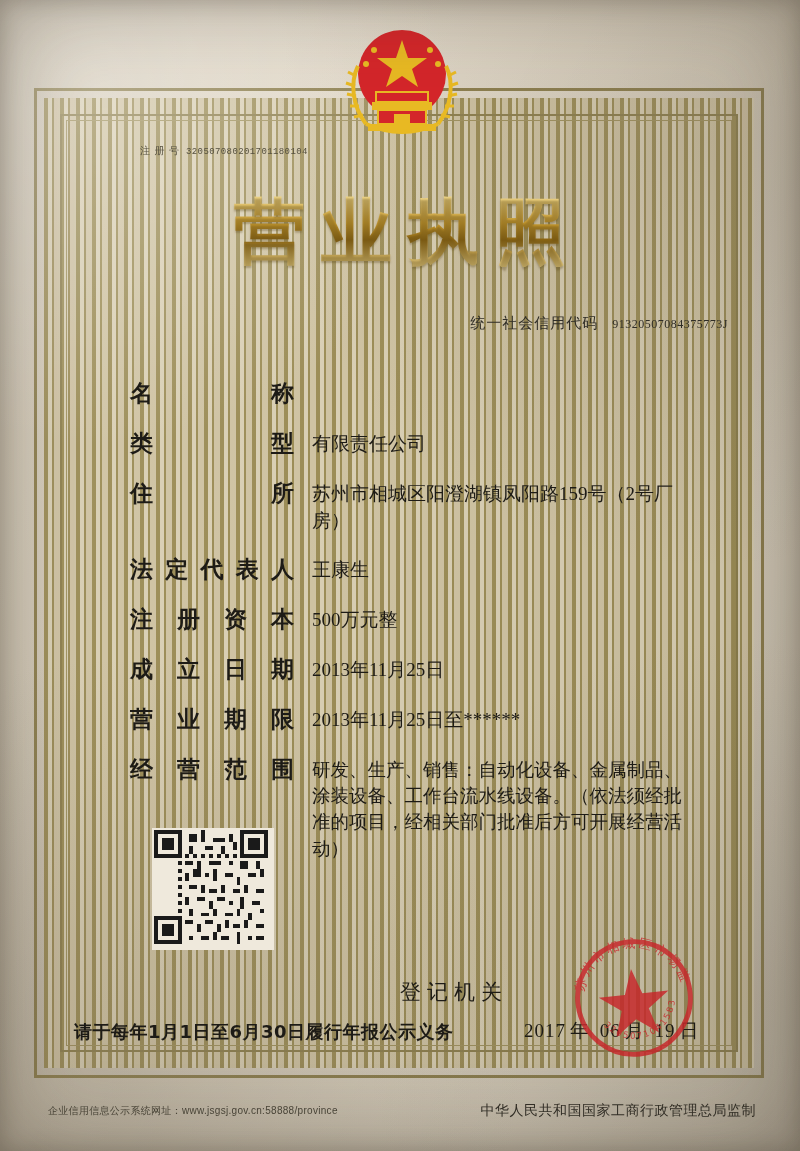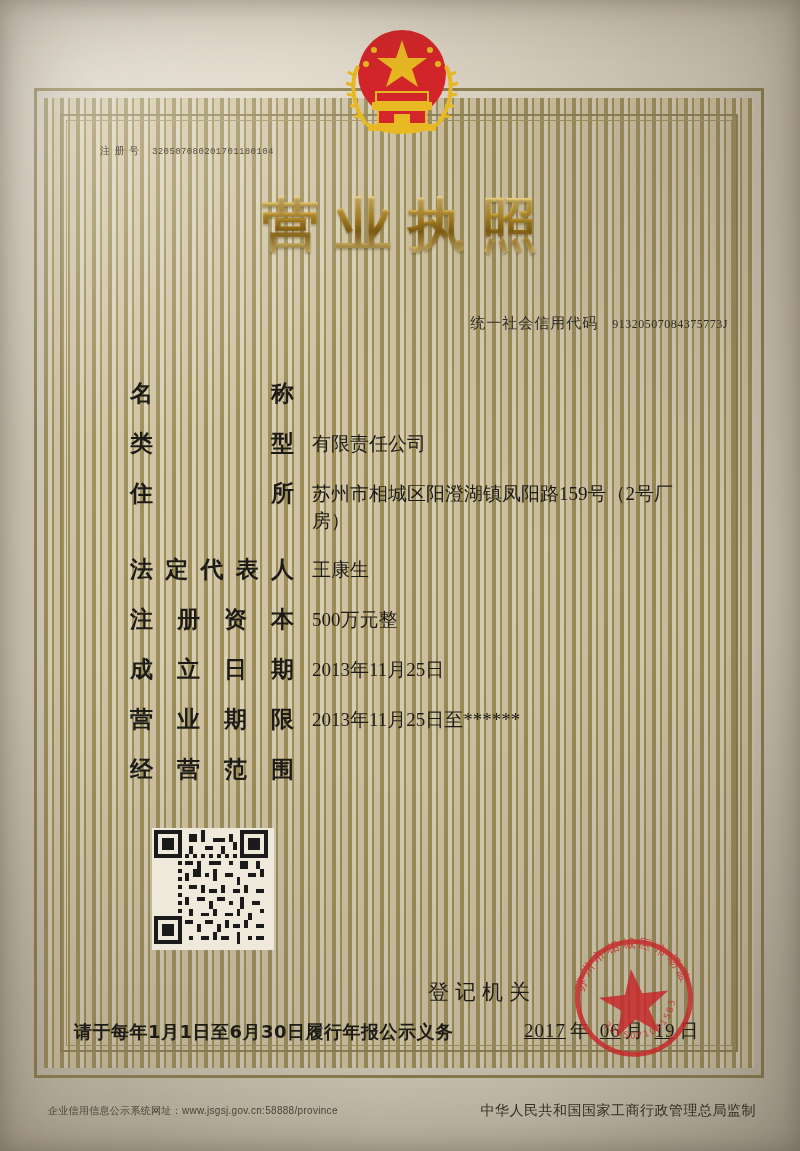--- a/index.html
+++ b/index.html
@@ -95,21 +95,22 @@
   }
 
   
   .reg-code-row {
     position: absolute;
     left: 100px;
     top: 144px;
     z-index: 6;
     display: flex;
     align-items: baseline;
-    gap: 12px;
+    gap: 6px;
+    padding-left: 40px;
   }
   .reg-code-label {
     font-family: "Liberation Serif", serif;
     font-size: 10px;
     color: #55503f;
     letter-spacing: 1px;
   }
   .reg-code-value {
     font-family: "Liberation Mono", monospace;
     font-size: 9px;
@@ -121,21 +122,21 @@
   
   .title {
     position: absolute;
     left: 0;
     top: 196px;
     width: 800px;
     text-align: center;
     z-index: 6;
     font-family: "DejaVu Sans", sans-serif;
     font-weight: bold;
-    font-size: 57px;
+    font-size: 71px;
     letter-spacing: 16px;
     text-indent: 16px;
     line-height: 1;
     color: #b8922f;
     background: linear-gradient(180deg, #f0d78a 0%, #c79a30 38%, #8d6613 62%, #e8cf85 100%);
     -webkit-background-clip: text;
     background-clip: text;
     -webkit-text-fill-color: transparent;
     text-shadow: 0 2px 2px rgba(90,70,20,0.35);
   }
@@ -200,39 +201,39 @@
     width: 118px;
     height: 118px;
     z-index: 6;
     background: #efe9dc;
     padding: 2px;
   }
 
   
   .authority {
     position: absolute;
-    left: 428px;
+    left: 400px;
     top: 978px;
     z-index: 6;
     font-family: "DejaVu Sans", sans-serif;
     font-size: 21px;
     letter-spacing: 6px;
     color: #1d1b16;
   }
   .date-line {
     position: absolute;
     left: 520px;
     top: 1018px;
     z-index: 6;
     font-family: "Liberation Serif", serif;
     font-size: 19px;
     color: #1d1b16;
     letter-spacing: 1px;
   }
-  .date-line .num { margin: 0 4px; text-decoration: underline; }
+  .date-line .num { margin: 0 4px; }
 
   
   .seal {
     position: absolute;
     left: 566px;
     top: 930px;
     width: 136px;
     height: 136px;
     z-index: 7;
     opacity: 0.82;
@@ -395,20 +396,21 @@
       <div class="field-value">2013年11月25日至******</div>
     </div>
 
     <div class="field-row">
       <div class="field-label">
         <span>经</span>
         <span>营</span>
         <span>范</span>
         <span>围</span>
       </div>
+      <div class="field-value multiline">研发、生产、销售：自动化设备、金属制品、涂装设备、工作台流水线设备。（依法须经批准的项目，经相关部门批准后方可开展经营活动）</div>
     </div>
 
   </div>
 
   <div class="qr">
     <svg viewBox="0 0 29 29" width="114" height="114" shape-rendering="crispEdges" aria-hidden="true">
       <rect width="29" height="29" fill="#efe9dc"></rect>
       <g fill="#1a1a1a">
 
         <rect x="0" y="0" width="7" height="1"></rect>

